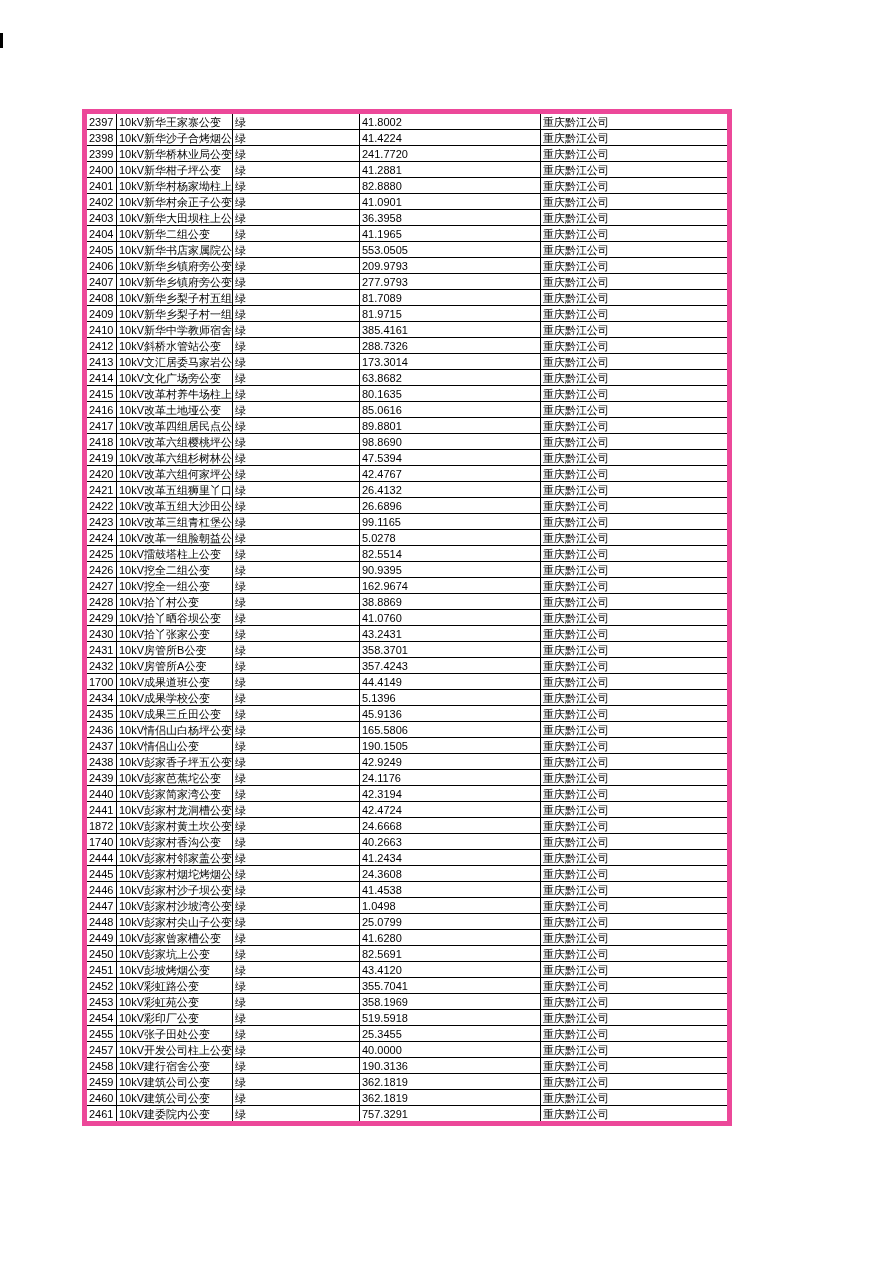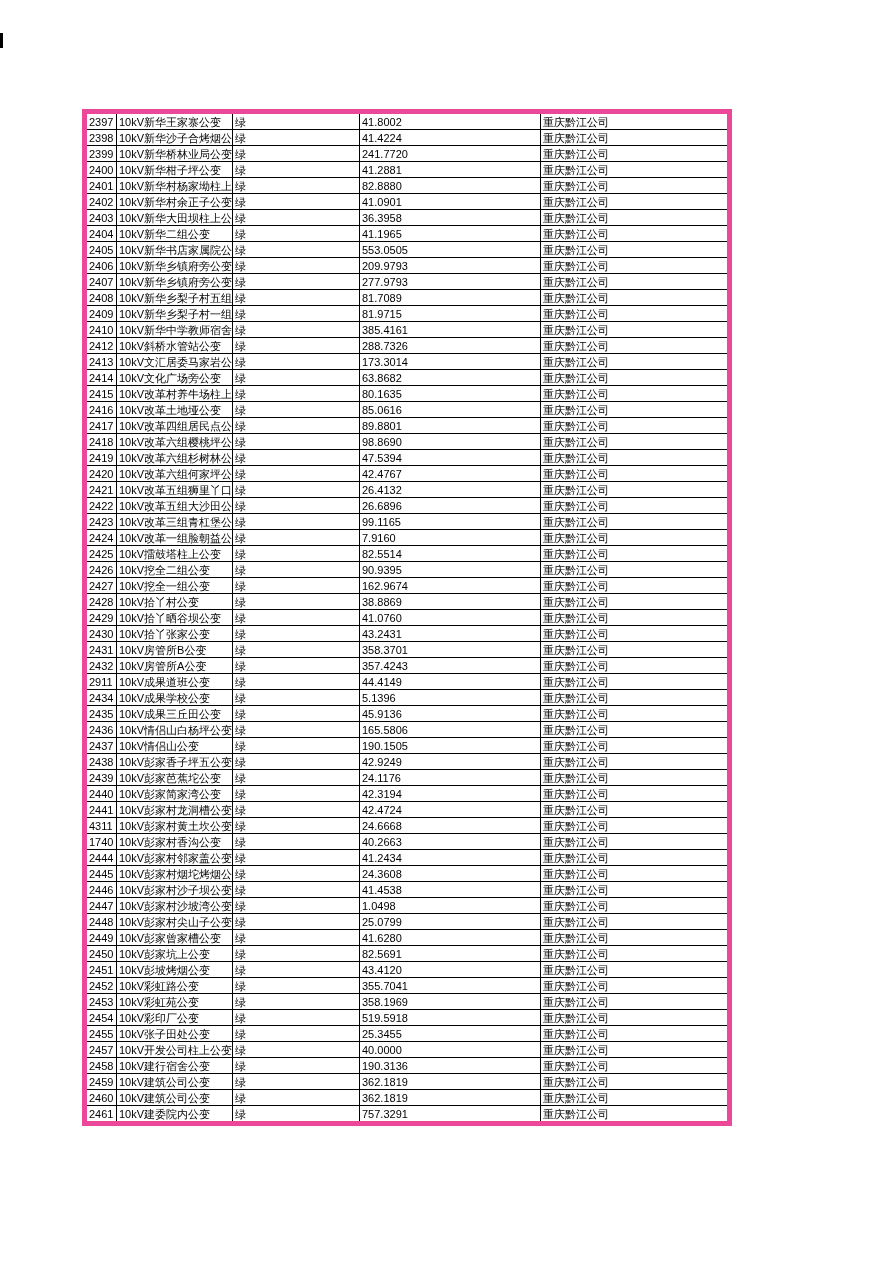--- a/index.html
+++ b/index.html
@@ -237,21 +237,21 @@
           <td class="c0">2423</td>
           <td class="c1">10kV改革三组青杠堡公变</td>
           <td class="c2">绿</td>
           <td class="c3">99.1165</td>
           <td class="c4">重庆黔江公司</td>
         </tr>
         <tr>
           <td class="c0">2424</td>
           <td class="c1">10kV改革一组脸朝益公变</td>
           <td class="c2">绿</td>
-          <td class="c3">7.9160</td>
+          <td class="c3">5.0278</td>
           <td class="c4">重庆黔江公司</td>
         </tr>
         <tr>
           <td class="c0">2425</td>
           <td class="c1">10kV擂鼓塔柱上公变</td>
           <td class="c2">绿</td>
           <td class="c3">82.5514</td>
           <td class="c4">重庆黔江公司</td>
         </tr>
         <tr>
@@ -297,21 +297,21 @@
           <td class="c4">重庆黔江公司</td>
         </tr>
         <tr>
           <td class="c0">2432</td>
           <td class="c1">10kV房管所A公变</td>
           <td class="c2">绿</td>
           <td class="c3">357.4243</td>
           <td class="c4">重庆黔江公司</td>
         </tr>
         <tr>
-          <td class="c0">2911</td>
+          <td class="c0">1700</td>
           <td class="c1">10kV成果道班公变</td>
           <td class="c2">绿</td>
           <td class="c3">44.4149</td>
           <td class="c4">重庆黔江公司</td>
         </tr>
         <tr>
           <td class="c0">2434</td>
           <td class="c1">10kV成果学校公变</td>
           <td class="c2">绿</td>
           <td class="c3">5.1396</td>
@@ -360,21 +360,21 @@
           <td class="c4">重庆黔江公司</td>
         </tr>
         <tr>
           <td class="c0">2441</td>
           <td class="c1">10kV彭家村龙洞槽公变</td>
           <td class="c2">绿</td>
           <td class="c3">42.4724</td>
           <td class="c4">重庆黔江公司</td>
         </tr>
         <tr>
-          <td class="c0">4311</td>
+          <td class="c0">1872</td>
           <td class="c1">10kV彭家村黄土坎公变</td>
           <td class="c2">绿</td>
           <td class="c3">24.6668</td>
           <td class="c4">重庆黔江公司</td>
         </tr>
         <tr>
           <td class="c0">1740</td>
           <td class="c1">10kV彭家村香沟公变</td>
           <td class="c2">绿</td>
           <td class="c3">40.2663</td>

